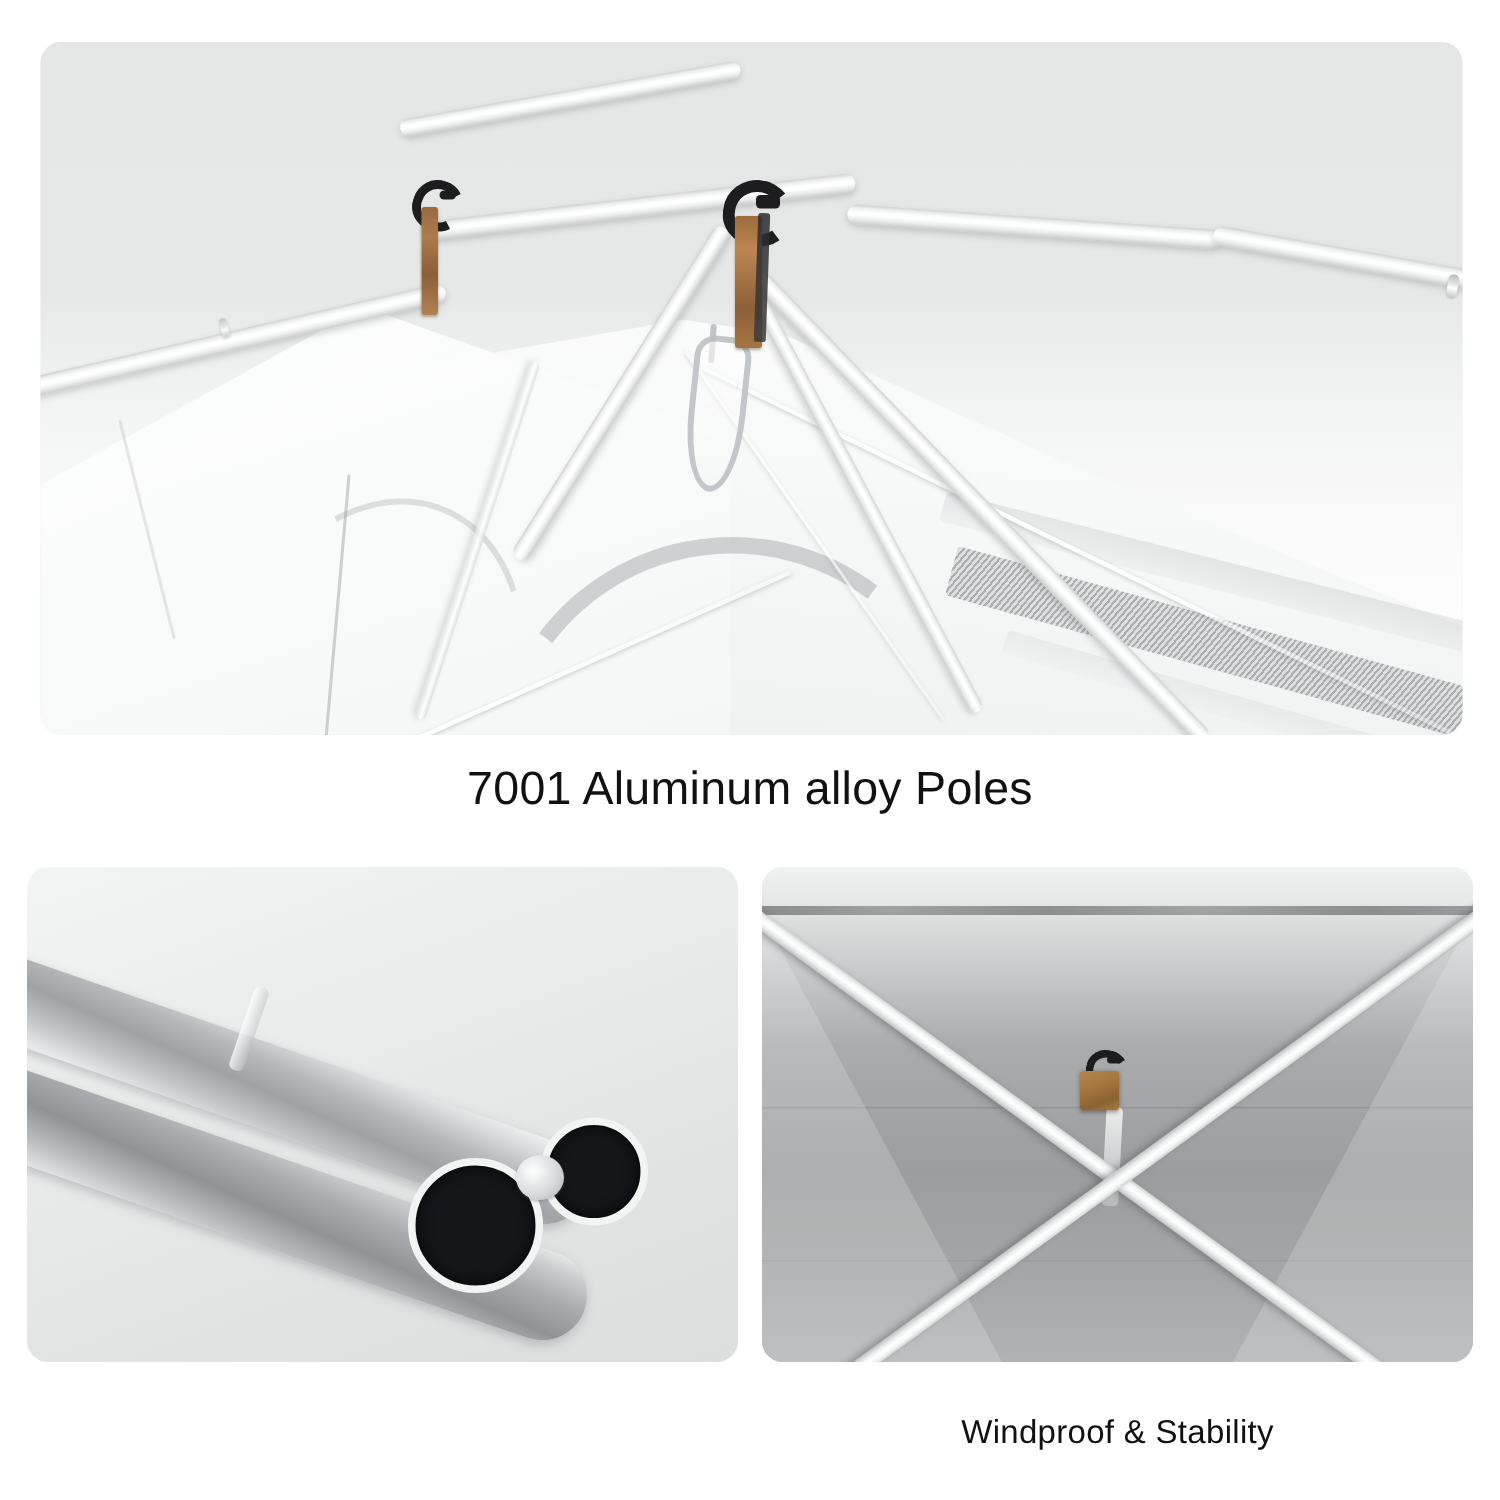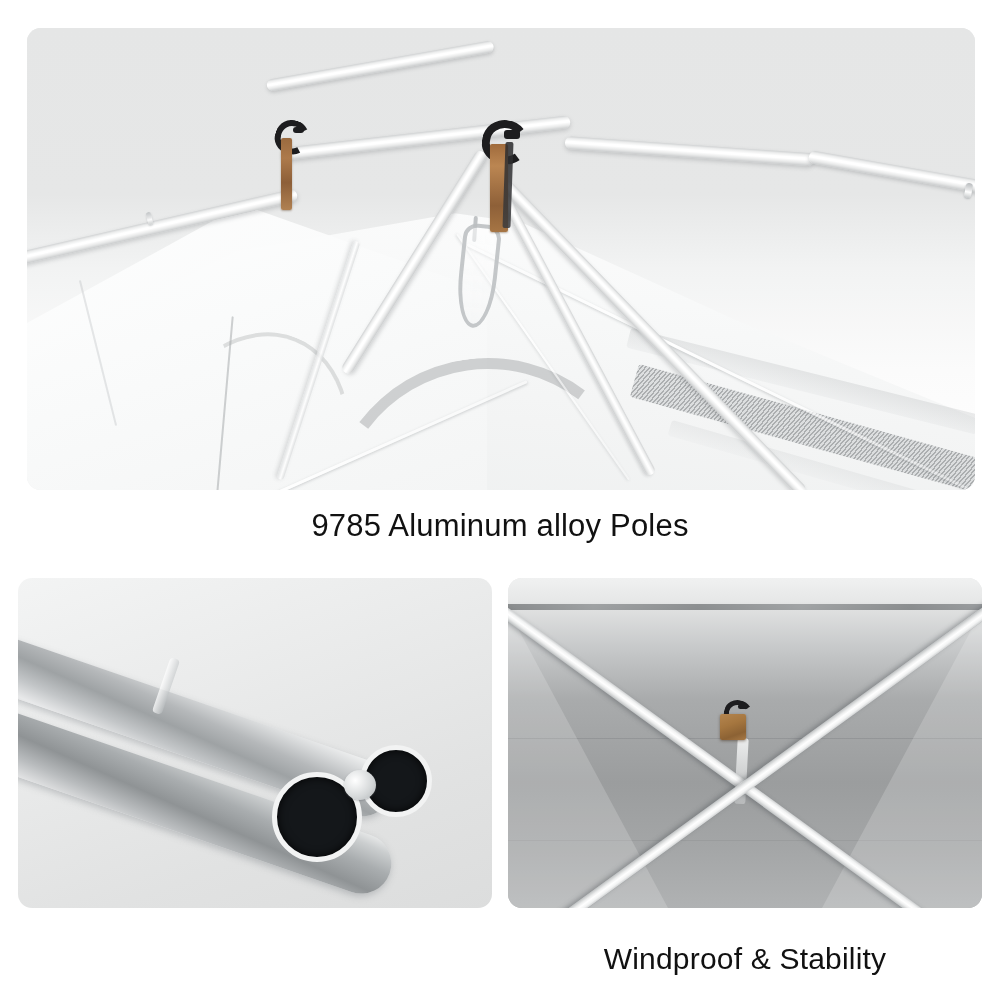--- a/index.html
+++ b/index.html
@@ -280,21 +280,21 @@
   #clip-x .jaw{left:18px;top:4px;width:10px;height:5px;}
   #clip-x .tab{
     position:absolute;left:0px;top:14px;width:26px;height:26px;border-radius:2px;
     background:linear-gradient(160deg,#b4854f 0%,#a5763f 40%,#8c6234 75%,#a77946 100%);
     box-shadow:0 1px 3px rgba(60,40,20,.5);
   }
 
   
   #caption-poles{left:0;top:508px;width:1000px;font-size:31px;}
   #caption-xcross{left:18px;top:942px;width:474px;font-size:27px;}
-  #caption-wind{left:508px;top:942px;width:474px;font-size:30px;}
+  #caption-wind{left:508px;top:942px;width:474px;font-size:22px;}
 </style>
 </head>
 <body>
 
 <div class="page">
 
   <div class="panel" id="panel-poles">
     <div class="bg-wash"></div>
 
     <div class="tent-body"></div>
@@ -337,21 +337,21 @@
     </div>
 
     <div class="clip" id="clip-right">
       <span class="hook"></span>
       <span class="jaw"></span>
       <span class="strap"></span>
       <span class="strap-dark"></span>
     </div>
   </div>
 
-  <div class="caption" id="caption-poles">9785 Aluminum alloy Poles</div>
+  <div class="caption" id="caption-poles">7001 Aluminum alloy Poles</div>
 
   <div class="panel" id="panel-tubes">
     <div class="tube" id="tube-lower"></div>
     <div class="tube" id="tube-upper"></div>
     <div class="tube-band" id="tube-band-1"></div>
   </div>
 
   <div class="tube-mouth" id="mouth-back"></div>
   <div class="cord" id="cord-1"></div>
   <div class="tube-mouth" id="mouth-front"></div>

